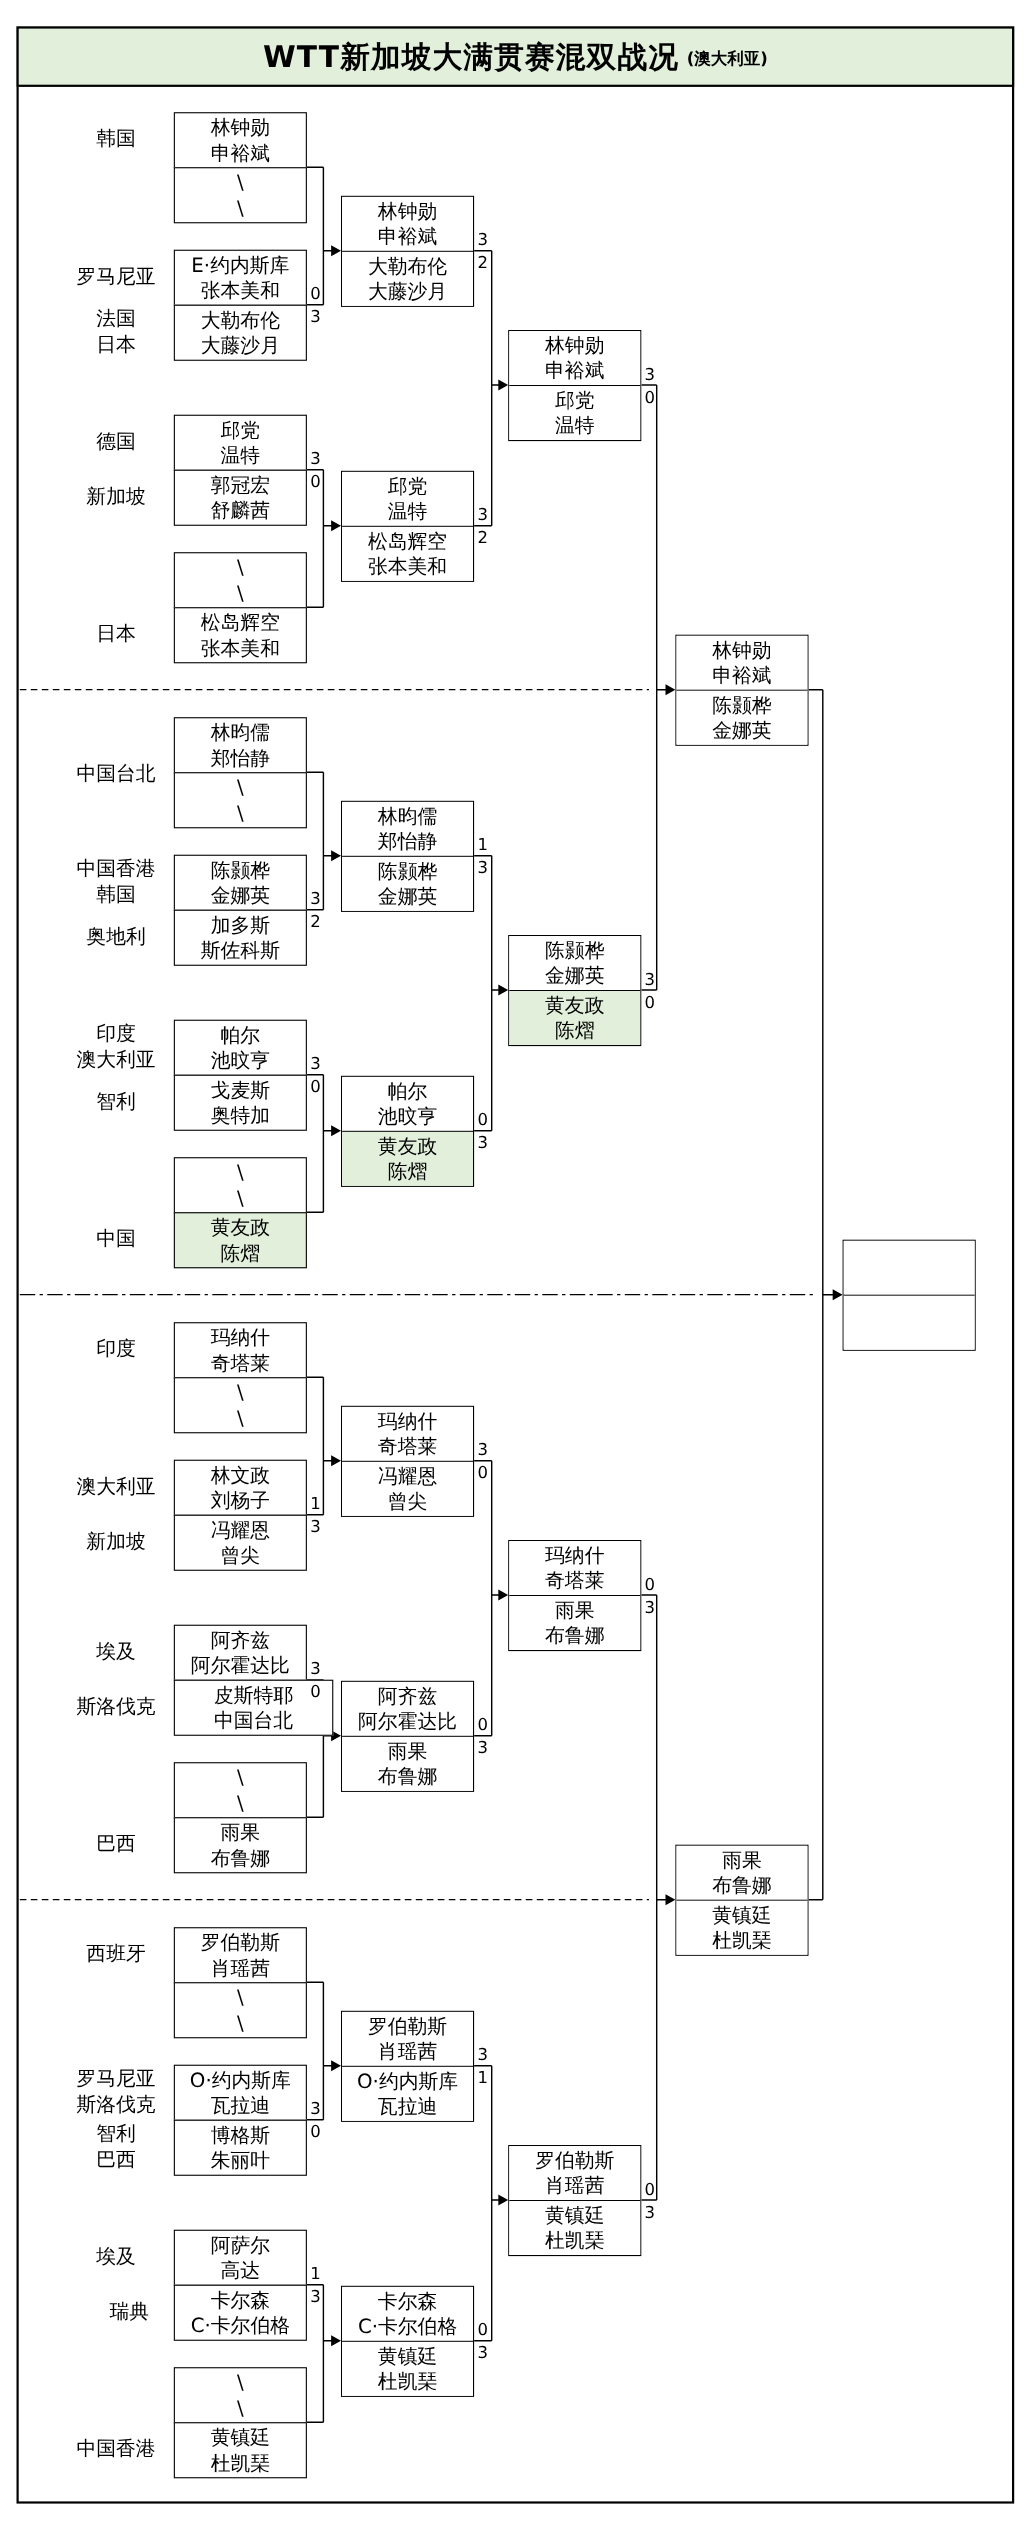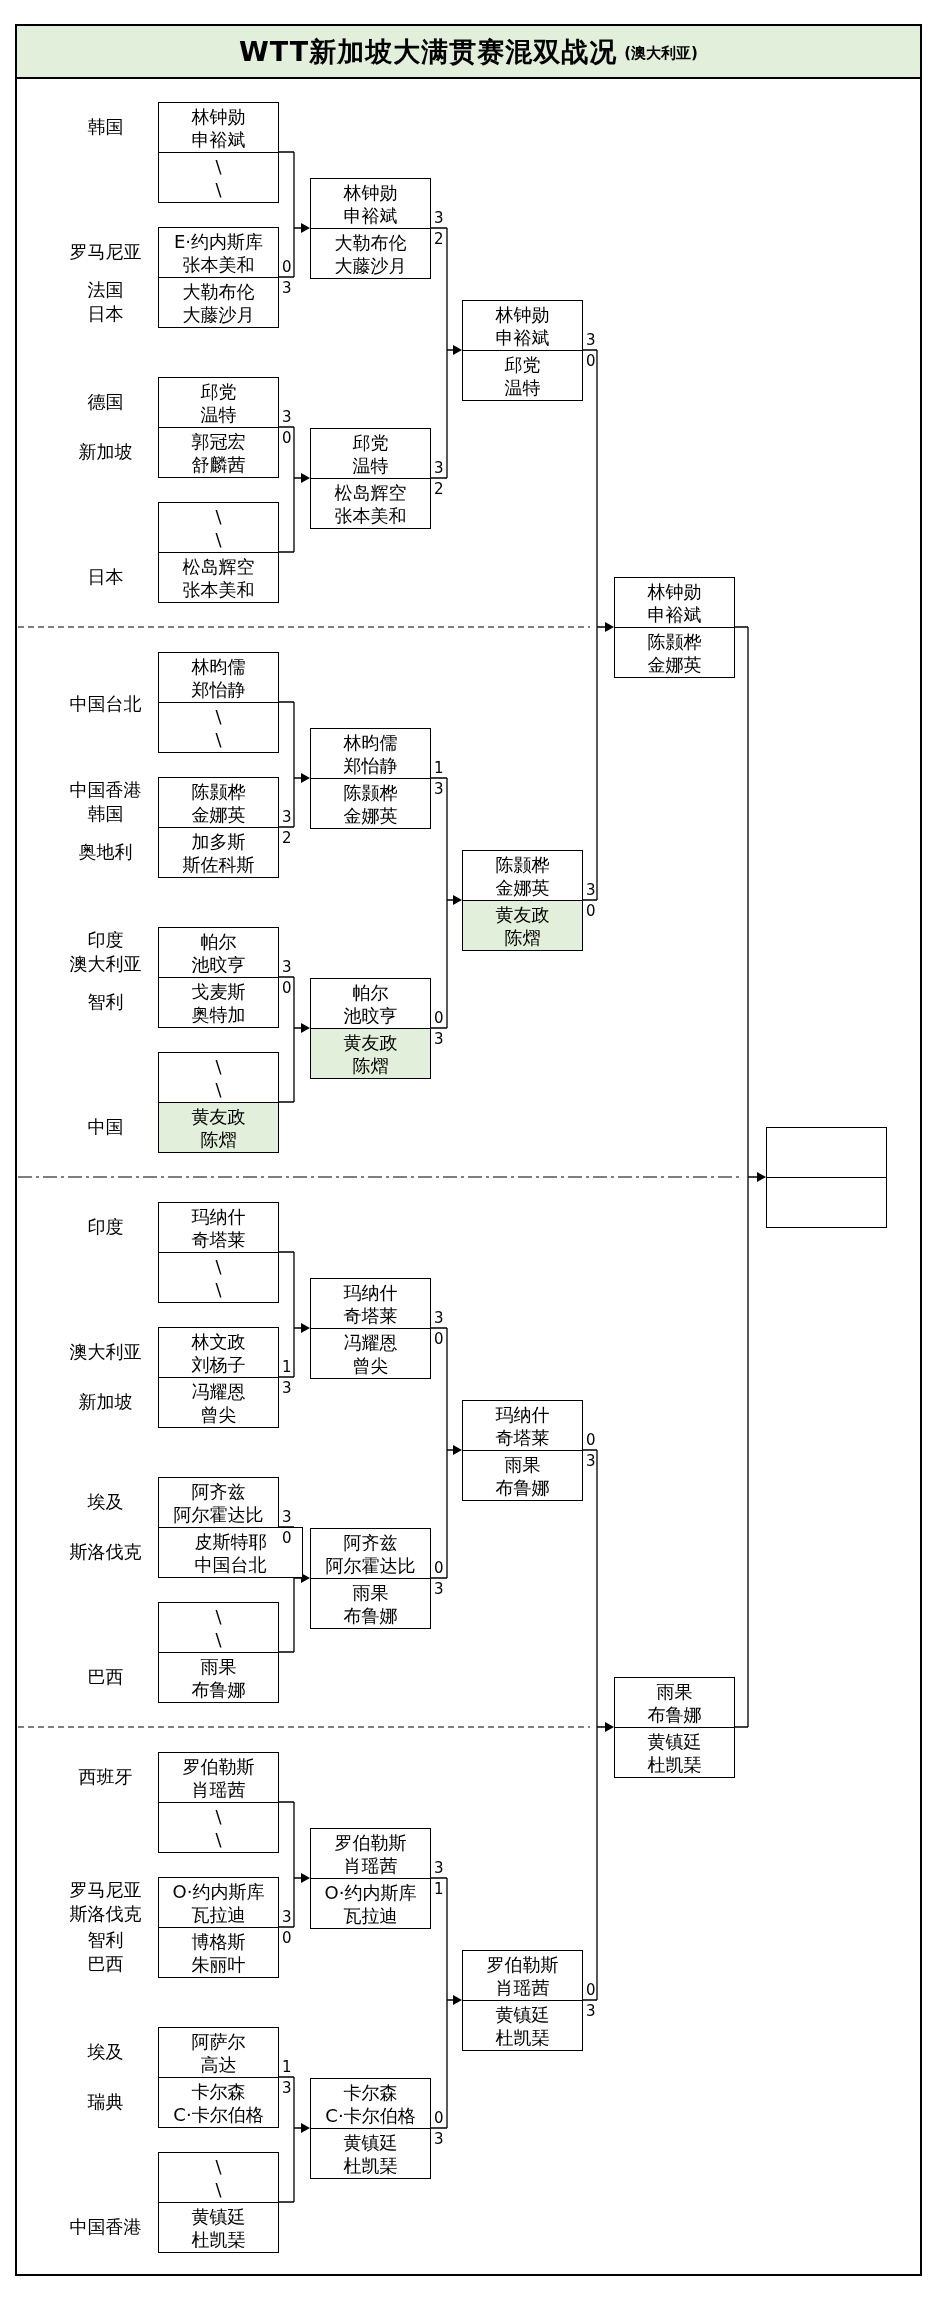--- a/index.html
+++ b/index.html
@@ -255,21 +255,21 @@
         <div class="pline">高达</div>
       </div>
       <div class="country" style="position: absolute; left: 28px; top: 2040px; width: 155px; height: 24px;">
         <div class="cline">埃及</div>
       </div>
       <div class="score" style="position: absolute; left: 282px; top: 2058px; width: 22px; height: 18px;">1</div>
       <div class="slot" style="position: absolute; left: 158px; top: 2077px; width: 121px; height: 51px;">
         <div class="pline">卡尔森</div>
         <div class="pline">C·卡尔伯格</div>
       </div>
-      <div class="country" style="position: absolute; left: 28px; top: 2090px; width: 155px; height: 24px;">
+      <div class="country" style="position: absolute; left: 40px; top: 2090px; width: 155px; height: 24px;">
         <div class="cline">瑞典</div>
       </div>
       <div class="score" style="position: absolute; left: 282px; top: 2079px; width: 22px; height: 18px;">3</div>
       <div class="slot" style="position: absolute; left: 158px; top: 2152px; width: 121px; height: 51px;">
         <div class="pline">\</div>
         <div class="pline">\</div>
       </div>
       <div class="slot" style="position: absolute; left: 158px; top: 2202px; width: 121px; height: 51px;">
         <div class="pline">黄镇廷</div>
         <div class="pline">杜凯琹</div>

